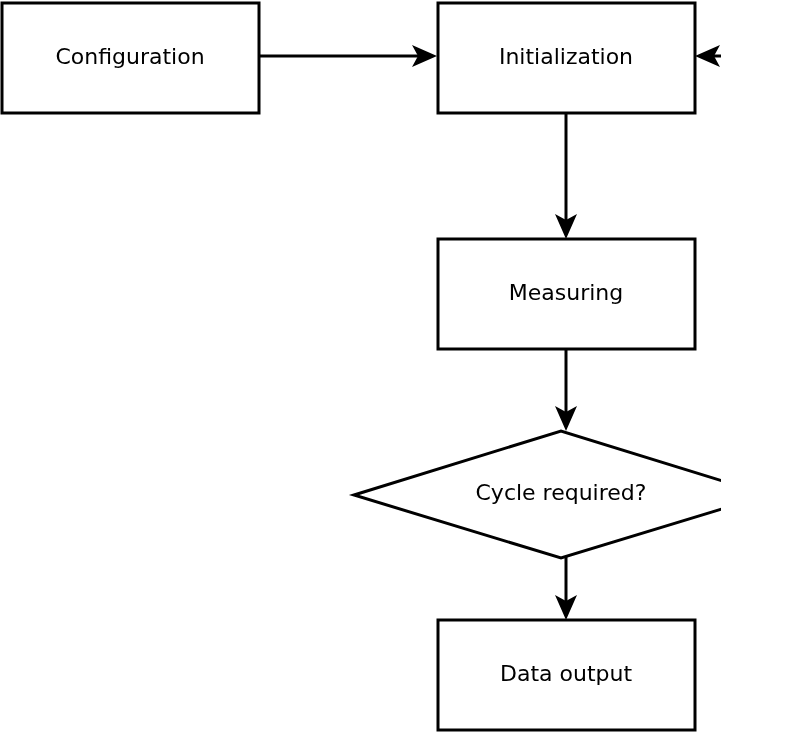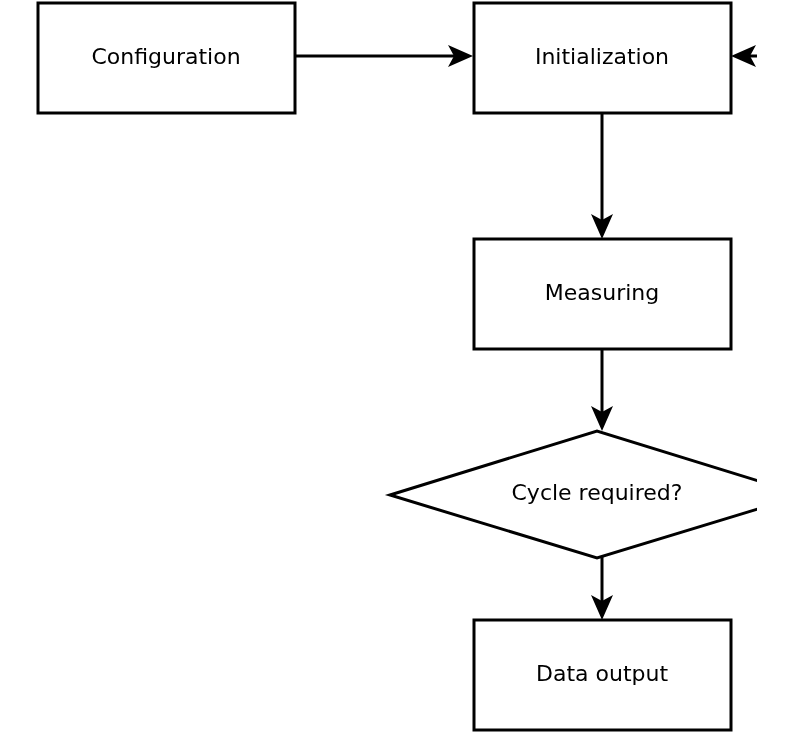--- a/index.html
+++ b/index.html
@@ -7,21 +7,20 @@
     padding: 0;
     background: #ffffff;
   }
   #canvas {
     position: relative;
     width: 721px;
     height: 734px;
     background: #ffffff;
     overflow: hidden;
     font-family: "DejaVu Sans", sans-serif;
-    margin-left: 36px;
   }
   #flow-svg {
     position: absolute;
     left: 0;
     top: 0;
     width: 800px;
     height: 734px;
     display: block;
   }
   .node-shape {

